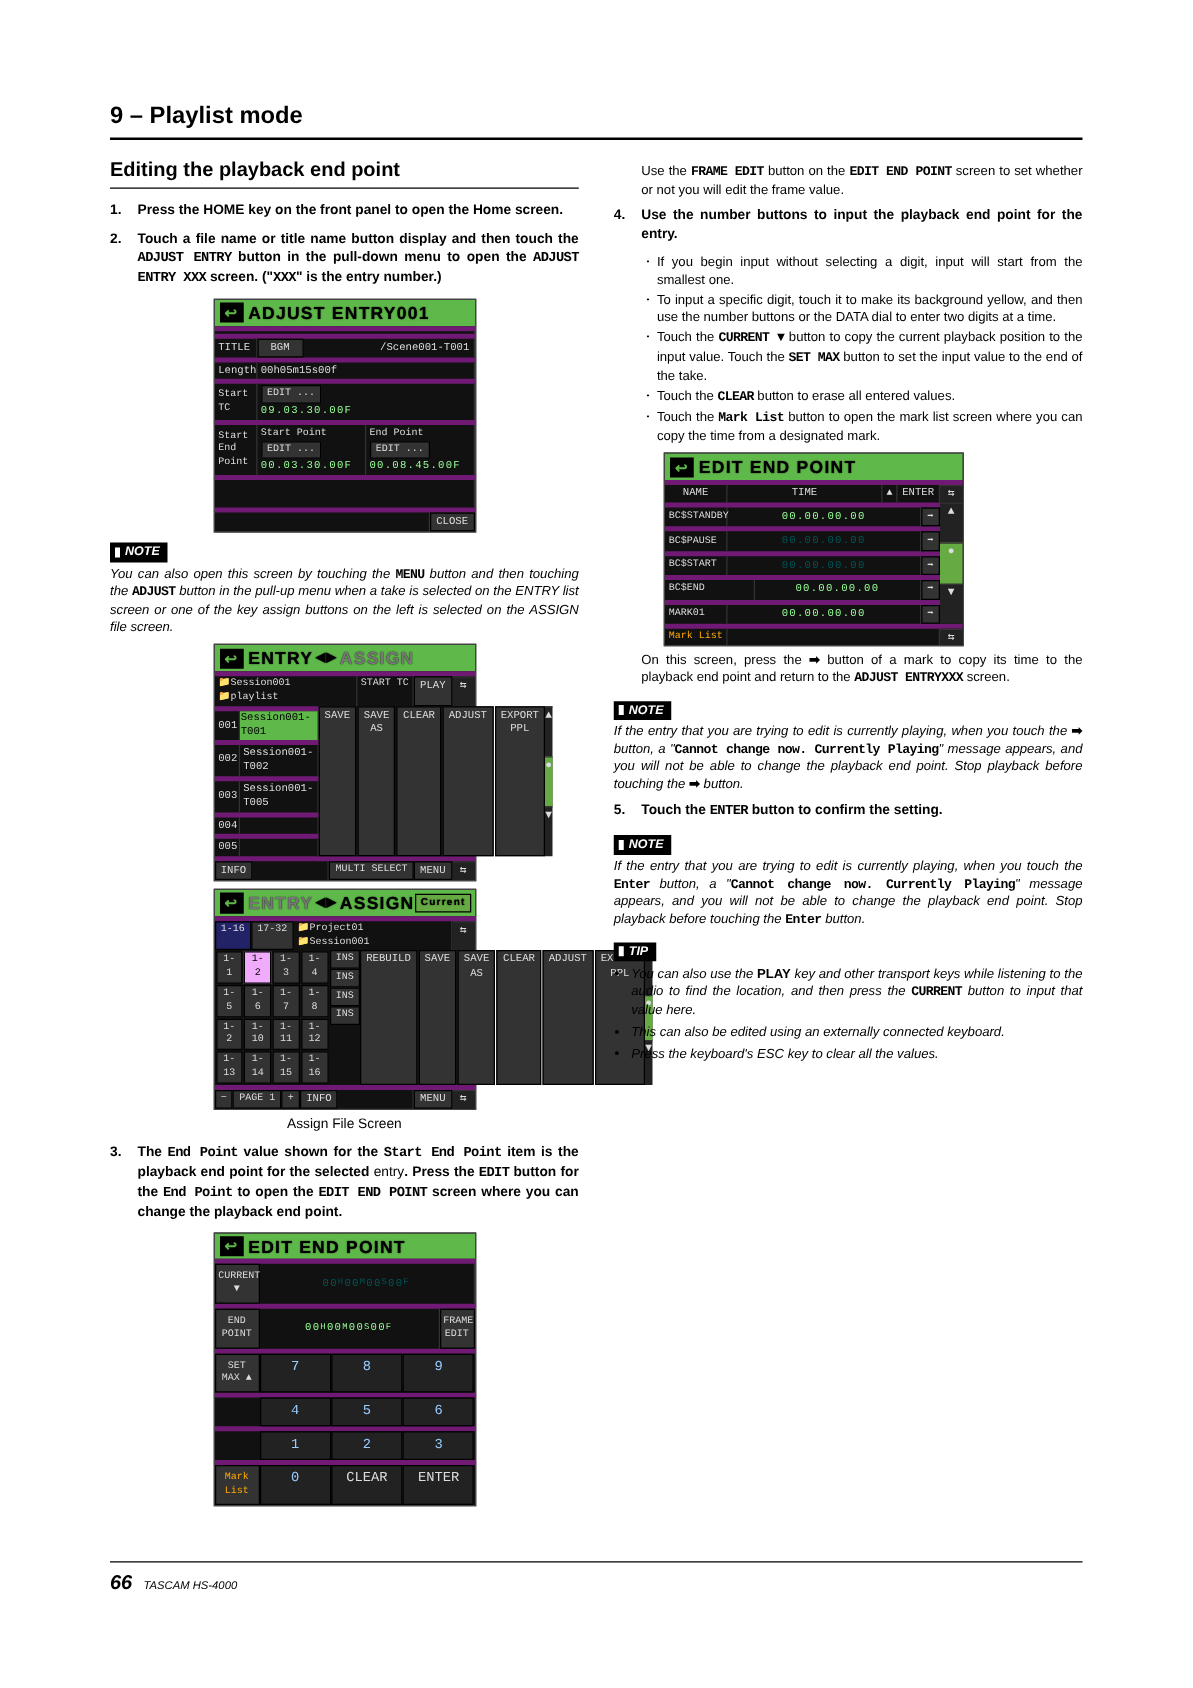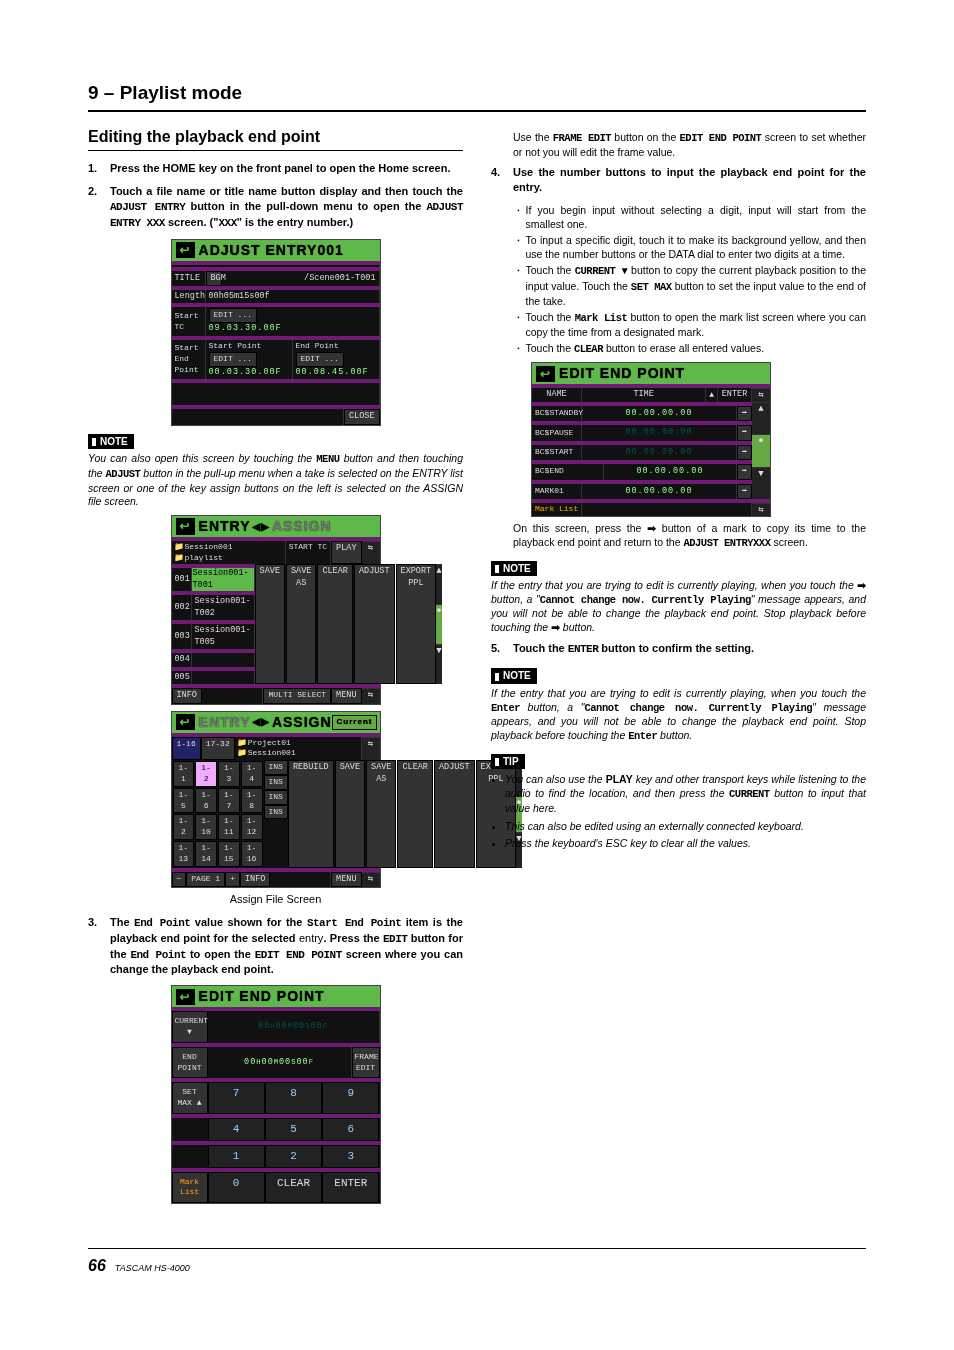--- a/index.html
+++ b/index.html
@@ -47,20 +47,21 @@
   ol.steps > li .txt .light { font-weight: normal; }
   .mono { font-family: "Courier New", monospace; font-weight: bold; letter-spacing: -0.5px; }
   .note-badge, .tip-badge {
     display: inline-block;
     background: #000;
     color: #fff;
     font-weight: bold;
     font-size: 10px;
     padding: 1px 6px 1px 4px;
     margin: 4px 0 3px 0;
+    font-style: italic;
   }
   .note-badge::before { content:""; display:inline-block; width:4px; height:8px; background:#fff; margin-right:4px; vertical-align:middle;}
   .note-text {
     font-style: italic;
     font-size: 10.5px;
     text-align: justify;
     margin-bottom: 6px;
     line-height: 1.3;
   }
   .tip-list {
@@ -169,21 +170,21 @@
     <div class="device dev-adjust">
       <div class="titlebar">
           <span class="back">↩</span>
           <span>ADJUST ENTRY001</span>
         </div>
       <div class="row">
           <div class="cell" style="flex:1"></div>
         </div>
       <div class="row">
         <div class="cell" style="width:34px">TITLE</div>
-        <div class="cell btn" style="width:16px">BGM</div>
+        <div class="cell btn" style="width:37px">BGM</div>
         <div class="cell" style="flex:1;justify-content:flex-end">/Scene001-T001</div>
       </div>
       <div class="row">
         <div class="cell" style="width:34px">Length</div>
         <div class="cell" style="flex:1">00h05m15s00f</div>
       </div>
       <div class="row">
         <div class="cell small" style="width:34px;white-space:pre">Start
 TC</div>
         <div class="cell" style="flex:1;flex-direction:column;align-items:flex-start">
@@ -444,24 +445,24 @@
       <li>
           <span>If you begin input without selecting a digit, input will start from the smallest one.</span>
         </li>
       <li>
           <span><span>To input a specific digit, touch it to make its background yellow, and then use the number buttons or the DATA dial to enter two digits at a time.</span></span>
         </li>
       <li>
           <span><span>Touch the </span><span class="mono">CURRENT ▼</span><span> button to copy the current playback position to the input value. Touch the </span><span class="mono">SET MAX</span><span> button to set the input value to the end of the take.</span></span>
         </li>
       <li>
+          <span><span>Touch the </span><span class="mono">CLEAR</span><span> button to erase all entered values.</span></span>
+        </li>
+      <li>
           <span><span>Touch the </span><span class="mono">Mark List</span><span> button to open the mark list screen where you can copy the time from a designated mark.</span></span>
-        </li>
-      <li>
-          <span><span>Touch the </span><span class="mono">CLEAR</span><span> button to erase all entered values.</span></span>
         </li>
     </ul>
 
     
     <div class="device dev-marks" style="margin-left:40px">
       <div class="titlebar">
           <span class="back">↩</span>
           <span>EDIT END POINT</span>
         </div>
       <div class="row">

